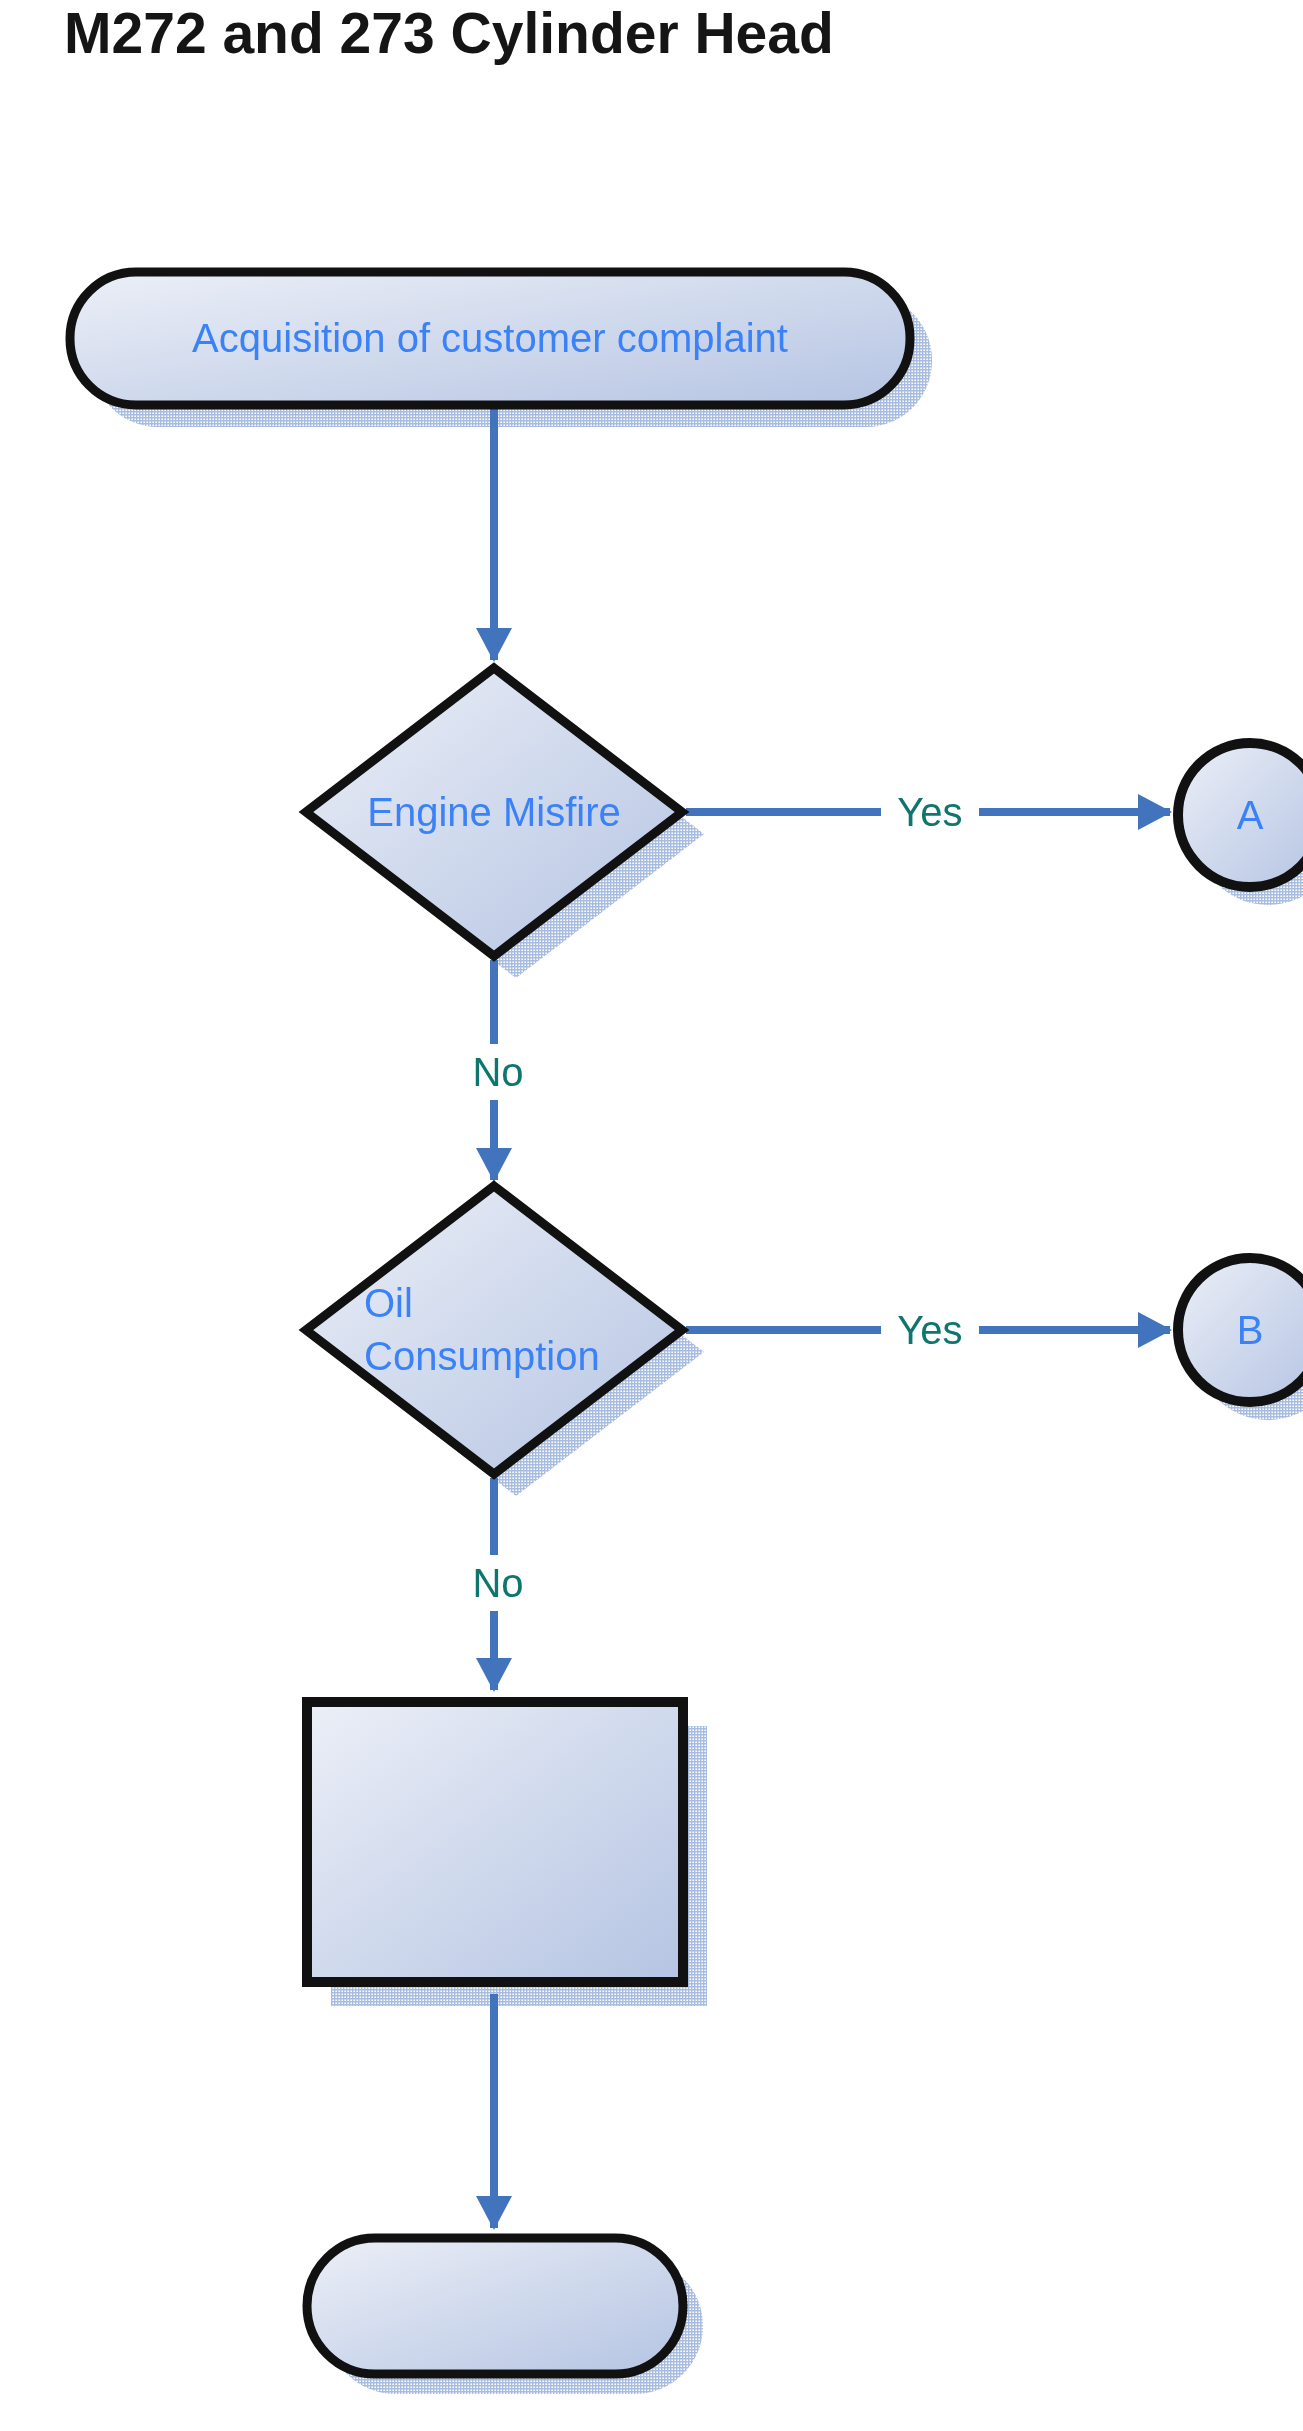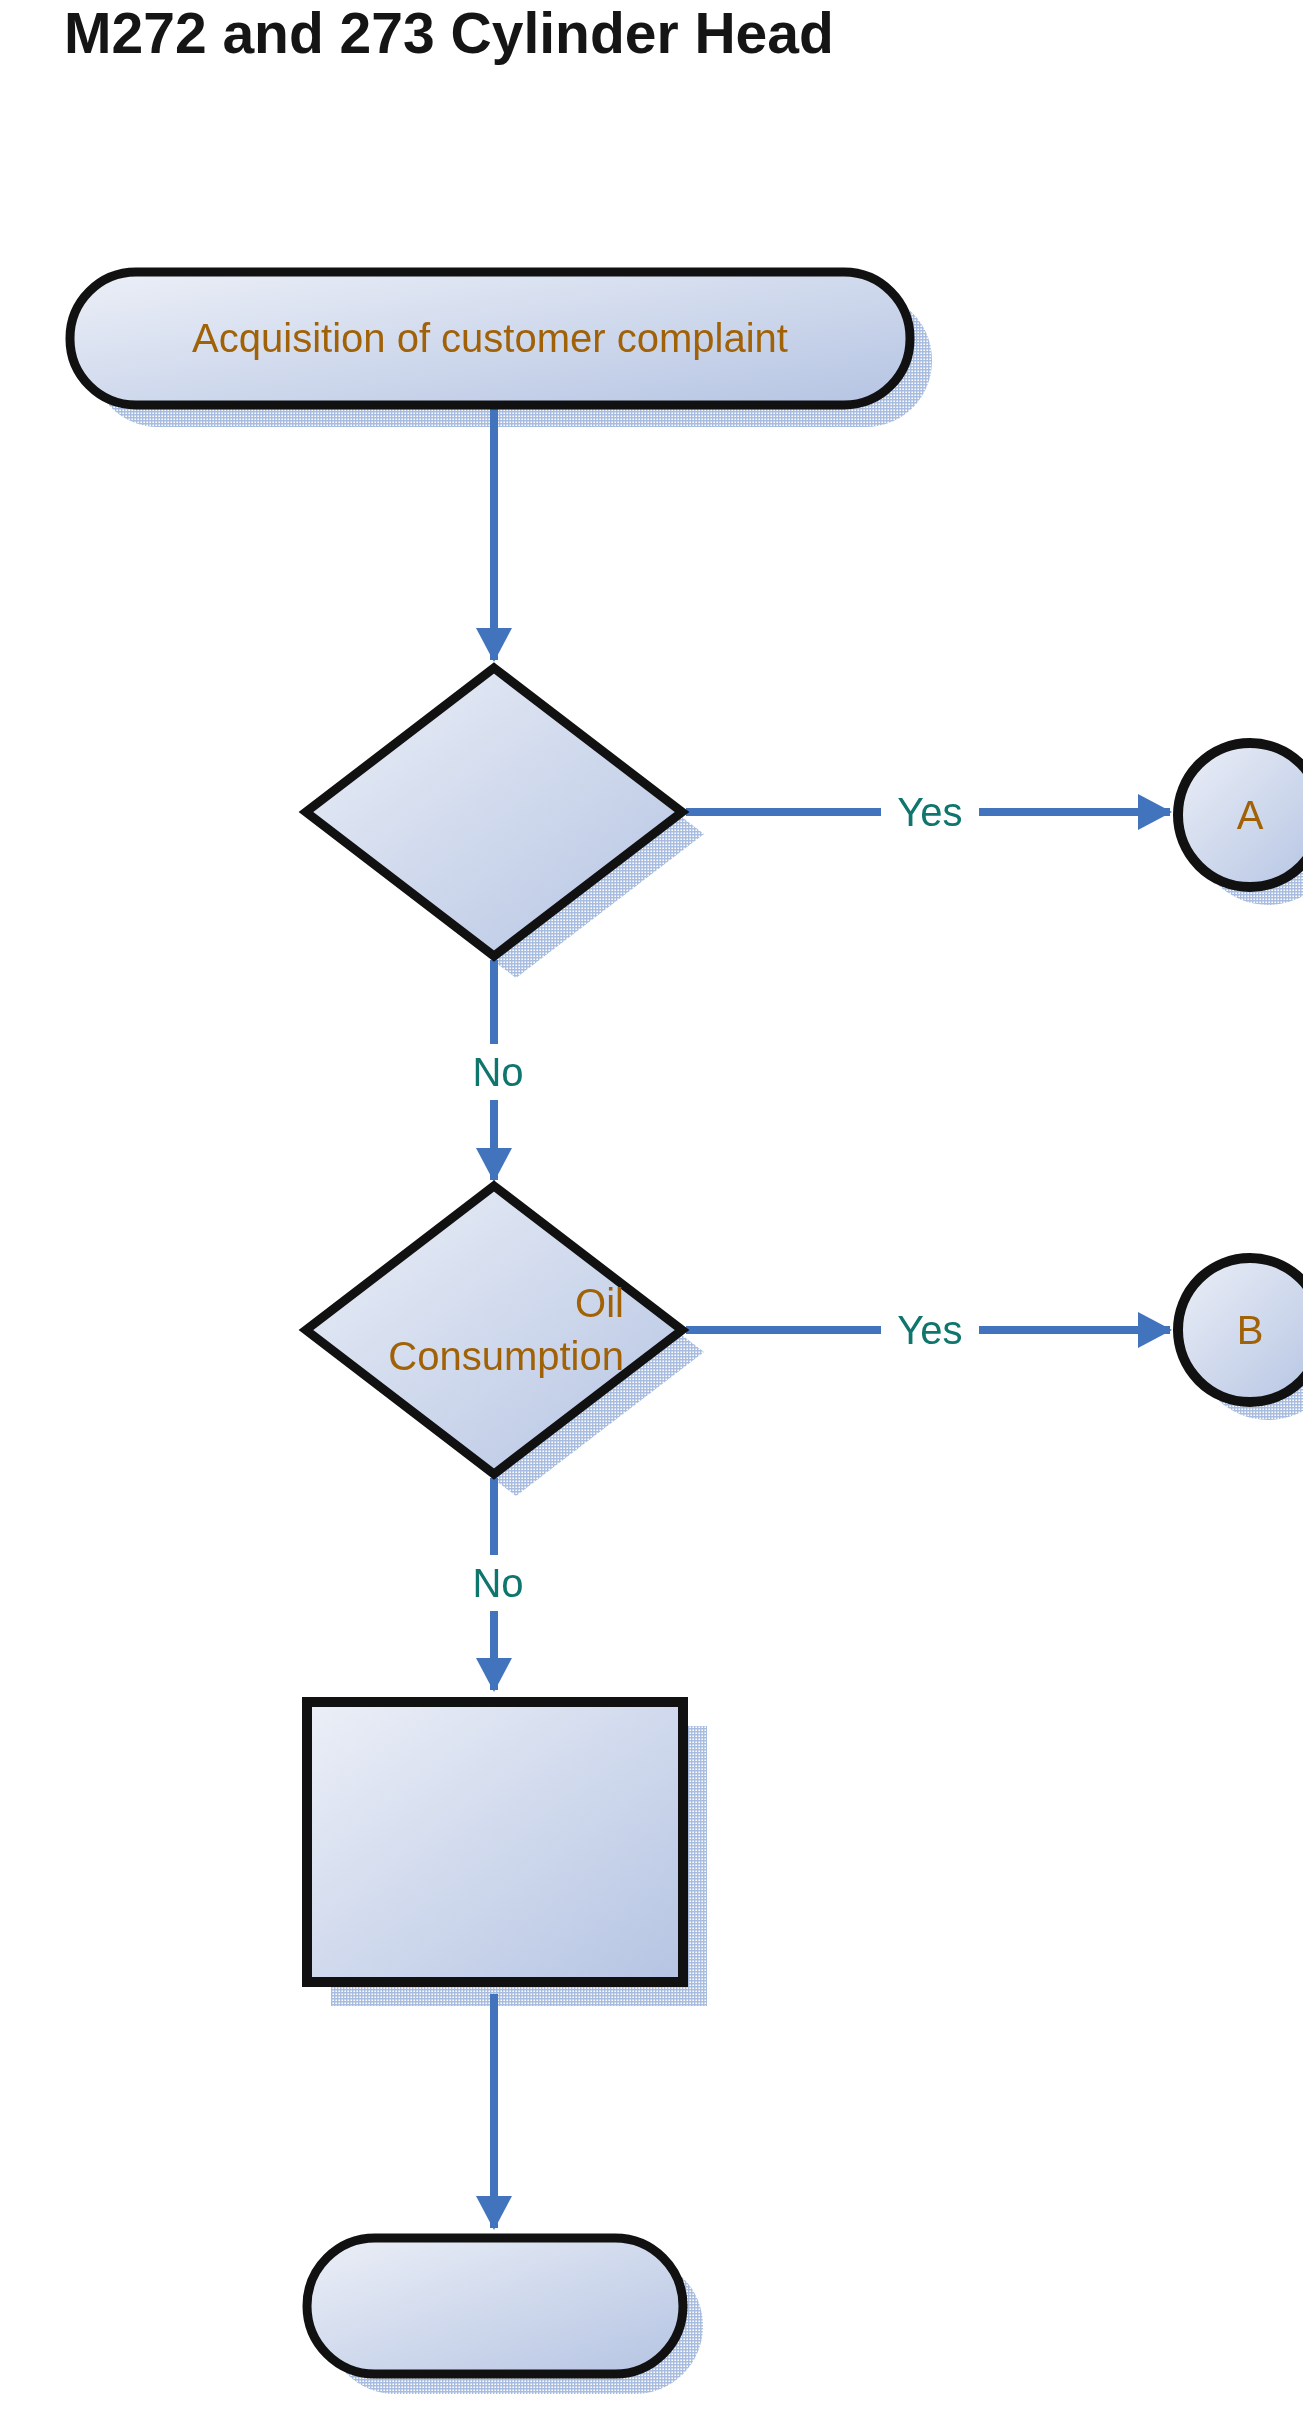--- a/index.html
+++ b/index.html
@@ -5,21 +5,21 @@
   html,body{margin:0;padding:0;background:#ffffff;}
   body{font-family:"Liberation Sans", sans-serif;}
   #canvas{position:relative;width:1303px;height:2431px;background:#ffffff;overflow:hidden;margin-left:40px;}
   #diagram-svg{position:absolute;left:0;top:0;width:1303px;height:2431px;}
   #title{
     position:absolute;left:24px;top:2px;width:1250px;
     font-size:57px;font-weight:700;color:#151515;line-height:1.1;
   }
   .node-label{
     position:absolute;display:flex;align-items:center;justify-content:center;
-    text-align:right;color:#a16207;font-size:40px;line-height:1.32;
+    text-align:left;color:#3b82f6;font-size:40px;line-height:1.32;
   }
   .edge-label{
     position:absolute;display:flex;align-items:center;justify-content:center;
     background:#ffffff;color:#0f766e;font-size:40px;line-height:1.1;
     padding:0 4px;
   }
 </style>
 </head>
 <body>
 
@@ -61,20 +61,21 @@
     <polygon points="454,1186 642,1330 454,1474 266,1330" fill="url(#nodefill)" stroke="#111111" stroke-width="9" stroke-linejoin="miter"></polygon>
     <circle cx="1210" cy="1330" r="72" fill="url(#nodefill)" stroke="#111111" stroke-width="10"></circle>
     <rect x="267" y="1702" width="376" height="280" fill="url(#nodefill)" stroke="#111111" stroke-width="10"></rect>
     <rect x="267" y="2238" width="376" height="136" rx="68" fill="url(#nodefill)" stroke="#111111" stroke-width="9"></rect>
   </svg>
 
   <div id="title">M272 and 273 Cylinder Head</div>
 
   <div class="node-label" style="left:30px;top:272px;width:840px;height:133px;">Acquisition of customer complaint</div>
 
+  <div class="node-label" style="left:266px;top:668px;width:376px;height:288px;">Engine Misfire</div>
 
   <div class="node-label" style="left:1138px;top:743px;width:144px;height:144px;">A</div>
 
   <div class="node-label" style="left:324px;top:1186px;width:260px;height:288px;">Oil Consumption</div>
 
   <div class="node-label" style="left:1138px;top:1258px;width:144px;height:144px;">B</div>
 
 
 
   <div class="edge-label" style="left:841px;top:787px;width:90px;height:50px;">Yes</div>

